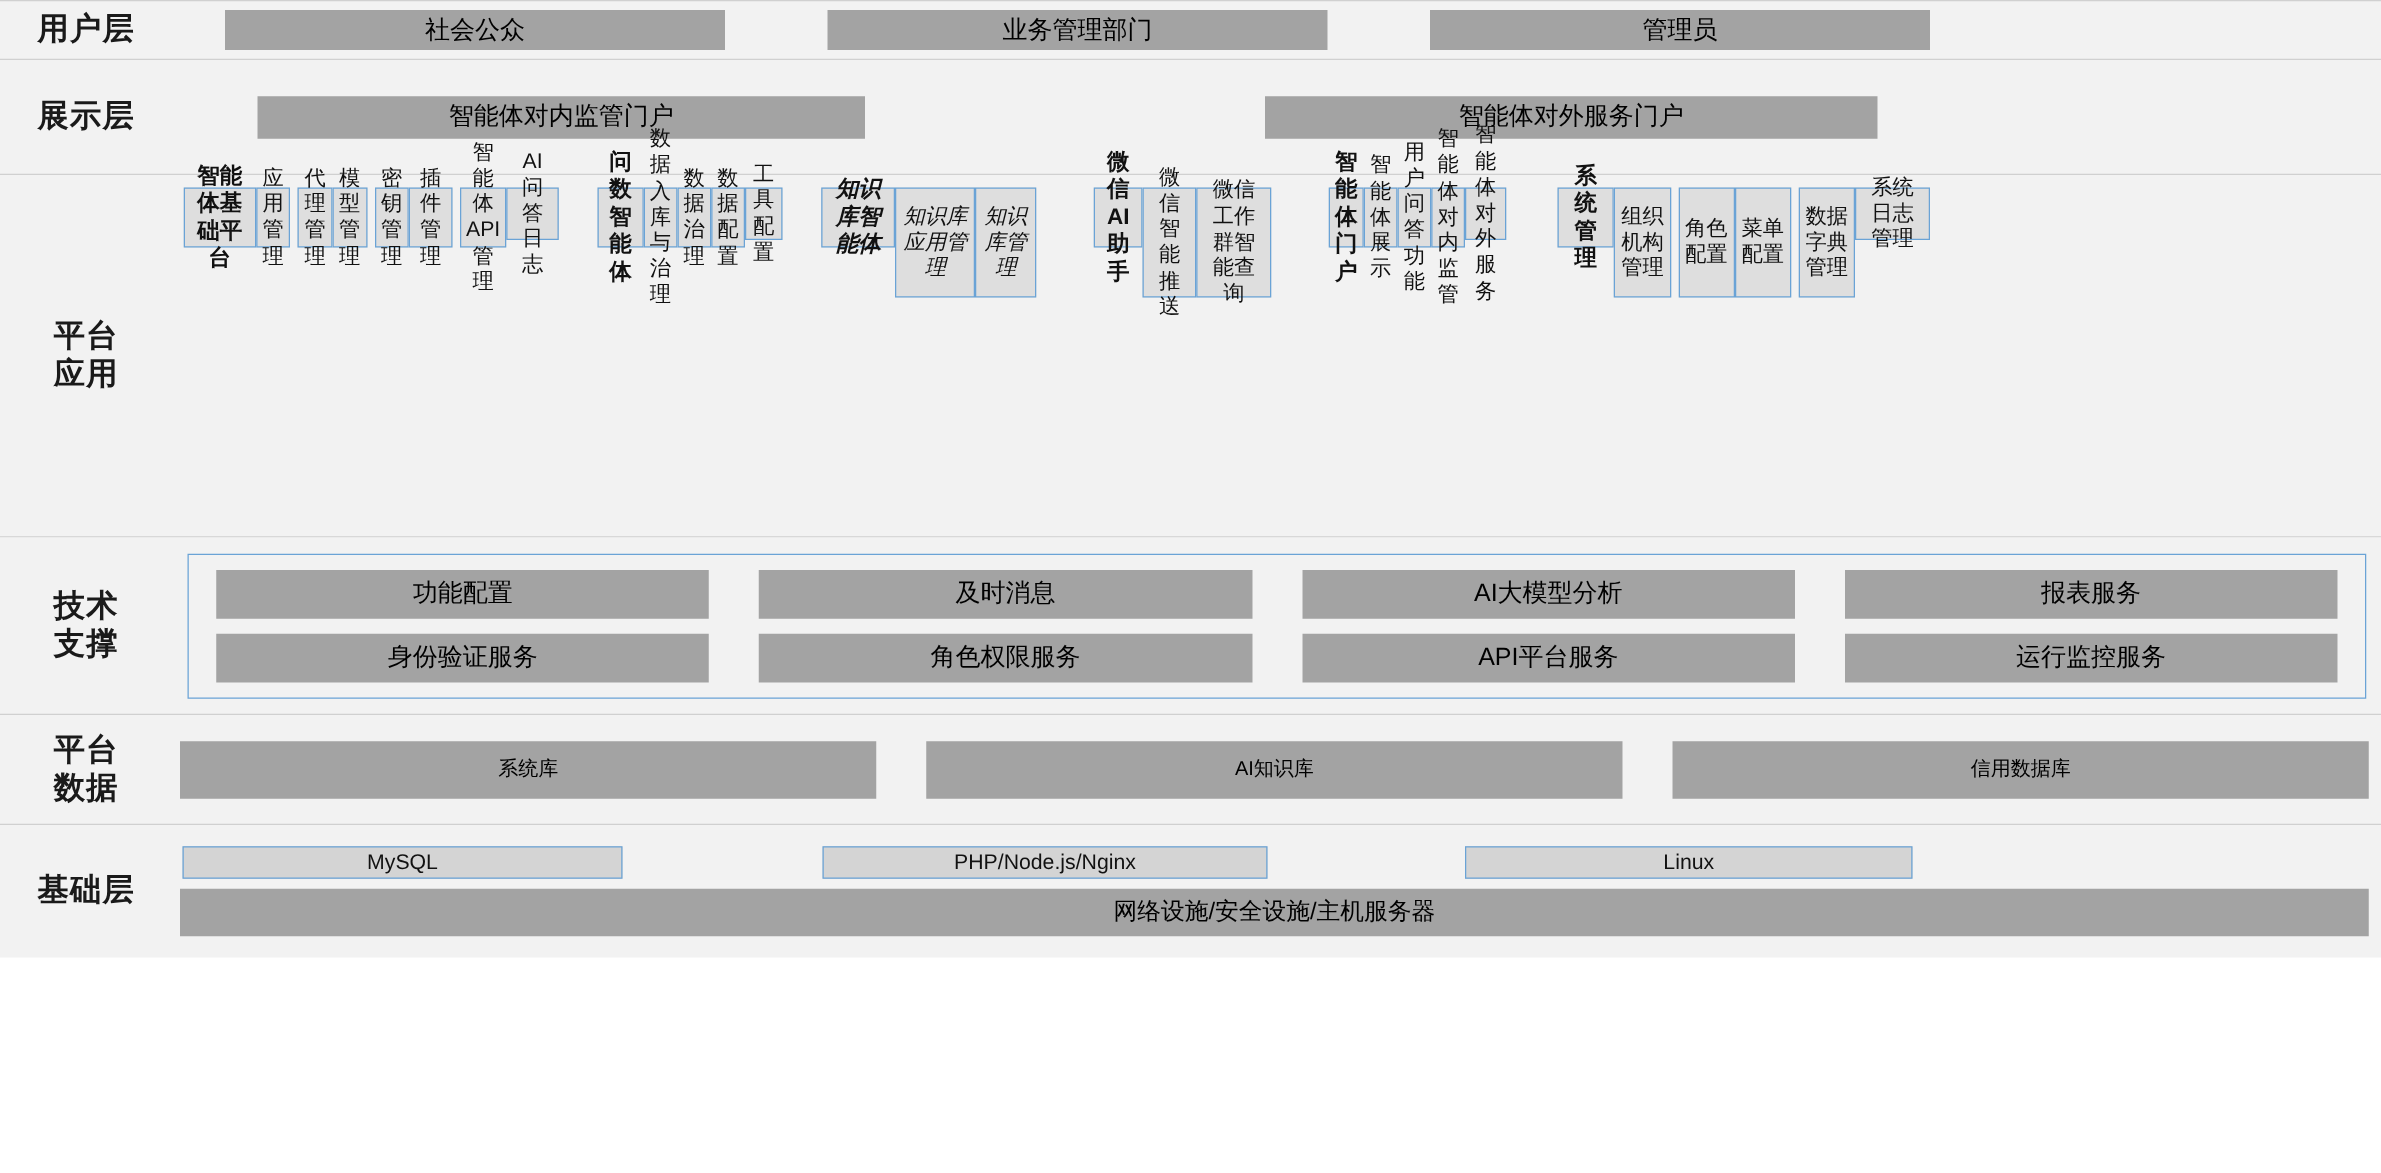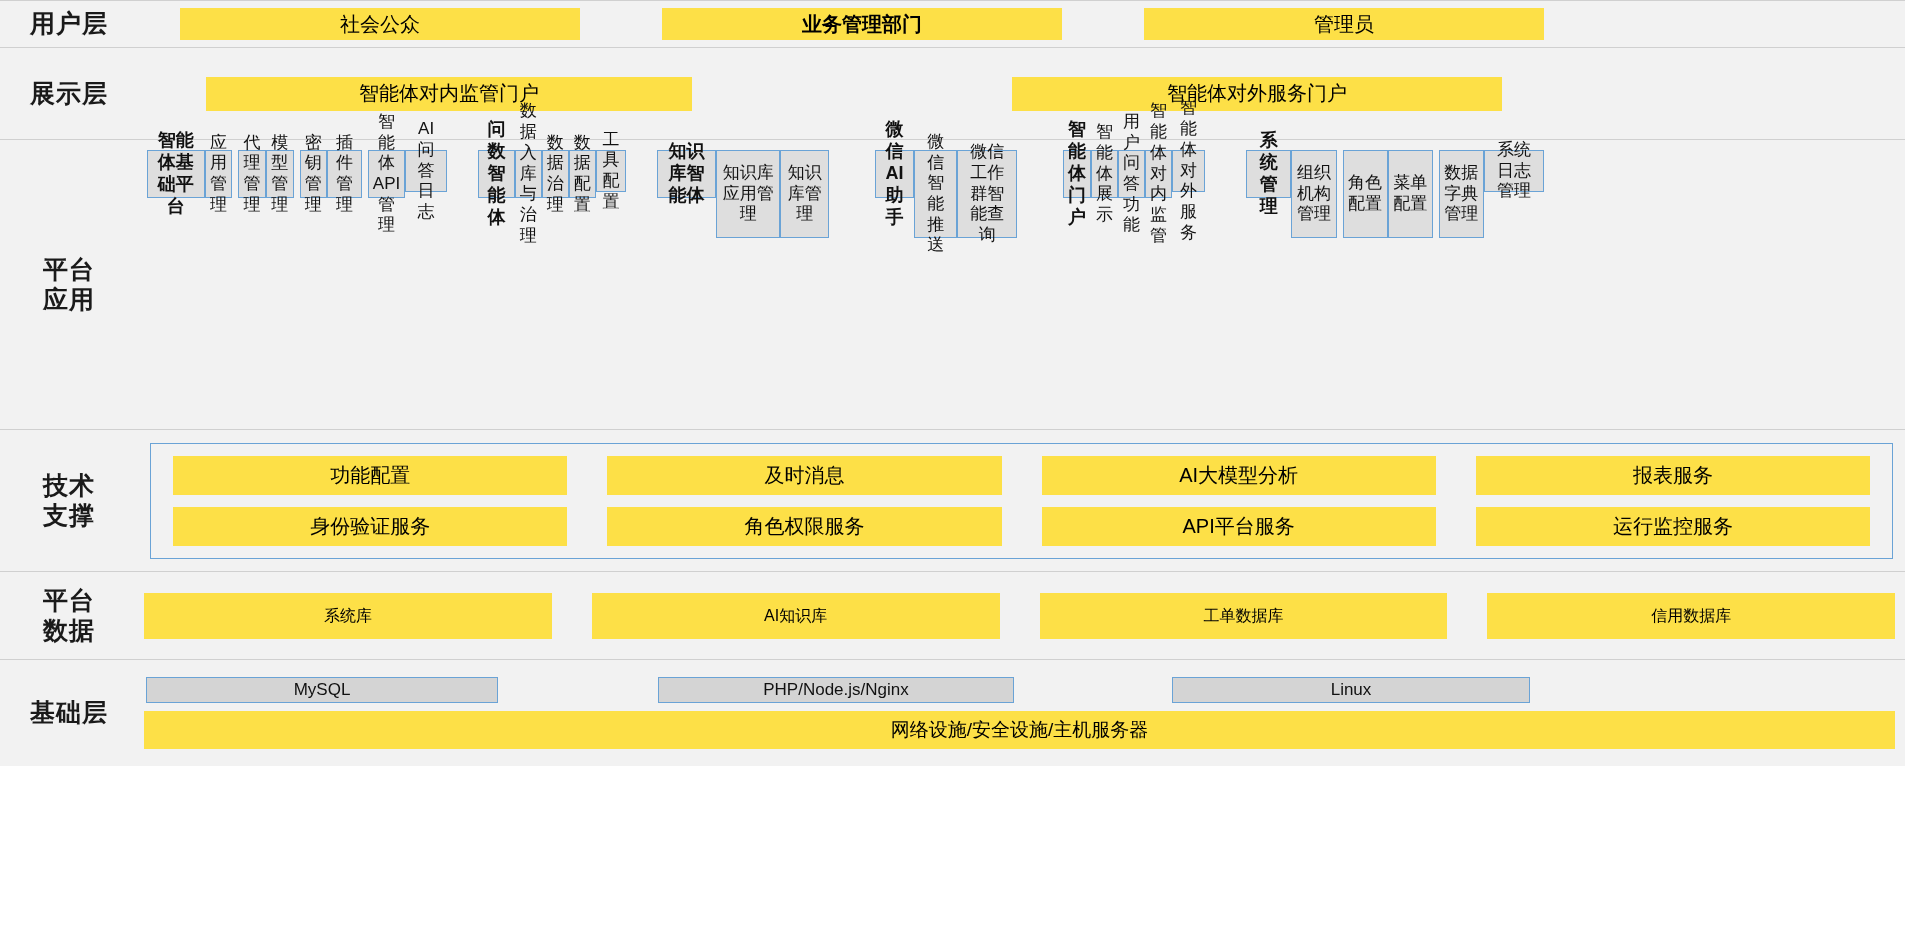--- a/index.html
+++ b/index.html
@@ -19,60 +19,60 @@
     width: 138px; min-width: 138px;
     display: flex; align-items: center; justify-content: center;
     font-weight: bold; font-size: 25px; color: #1a1a1a;
     line-height: 1.18; text-align: center; letter-spacing: 1px;
     padding: 0 6px;
   }
   .layer-body { flex: 1; display: flex; align-items: center; padding: 0 14px; }
 
   
   .blue-box {
-    background: #fde047; color: #000; font-size: 19px;
+    background: #a3a3a3; color: #000; font-size: 19px;
     display: flex; align-items: center; justify-content: center;
     text-align: center; line-height: 1.25;
   }
   .gray-box {
     background: #dedede; border: 1.6px solid #6aa3d6; color: #111;
     font-size: 17px; display: flex; align-items: center; justify-content: center;
     text-align: center; line-height: 1.22; padding: 2px 4px;
   }
   .gray-box.head { font-weight: bold; font-size: 18px; }
   .gray-plain {
     background: #d4d4d4; border: 1.4px solid #6aa3d6; color: #111;
     font-size: 18px; display: flex; align-items: center; justify-content: center;
     text-align: center;
   }
 
   
   #layer-user { height: 48px; }
   #layer-user .layer-body { gap: 0; padding: 0 10px; }
   #layer-user .blue-box { height: 32px; font-size: 20px; }
   .u1 { width: 400px; margin-left: 32px; }
-  .u2 { width: 400px; margin-left: 82px; font-weight: bold; }
+  .u2 { width: 400px; margin-left: 82px; }
   .u3 { width: 400px; margin-left: 82px; }
 
   
   #layer-present { height: 92px; }
   #layer-present .layer-body { padding: 0 10px; }
   #layer-present .blue-box { height: 34px; font-size: 20px; }
   .p1 { width: 486px; margin-left: 58px; }
   .p2 { width: 490px; margin-left: 320px; }
 
   
   #layer-platform { height: 290px; }
   #layer-platform .layer-body { align-items: flex-start; padding: 10px 12px 0 8px; }
   .pf-grid { display: flex; gap: 0; width: 100%; align-items: flex-start; }
   .pf-col { display: flex; }
 
   .col-base   { width: 300px; margin-left: 1px; }
   .col-wenshu { width: 148px; margin-left: 31px; }
-  .col-kb     { width: 172px; margin-left: 31px; }
+  .col-kb     { width: 172px; margin-left: 31px; font-style: italic; }
   .col-wechat { width: 142px; margin-left: 46px; }
   .col-portal { width: 142px; margin-left: 46px; }
   .col-sys    { width: 298px; margin-left: 41px; }
 
   .pf-title { height: 48px; margin-bottom: 8px; }
   .pf-row2 { display: flex; gap: 6px; }
   .pf-cell { flex: 1; height: 48px; margin-bottom: 8px; }
   .pf-wide { height: 42px; }
   .tall { height: 88px; }
 
@@ -223,21 +223,20 @@
   </div>
 
   <div class="layer" id="layer-data">
     <div class="layer-label">
       <div><span>平台</span><br>
       <span>数据</span></div>
     </div>
     <div class="layer-body">
       <div class="blue-box">系统库</div>
       <div class="blue-box">AI知识库</div>
-      <div class="blue-box">工单数据库</div>
       <div class="blue-box">信用数据库</div>
     </div>
   </div>
 
   <div class="layer" id="layer-infra">
     <div class="layer-label">基础层</div>
     <div class="layer-body">
       <div class="infra-top">
         <div class="gray-plain i1">MySQL</div>
         <div class="gray-plain i2">PHP/Node.js/Nginx</div>

